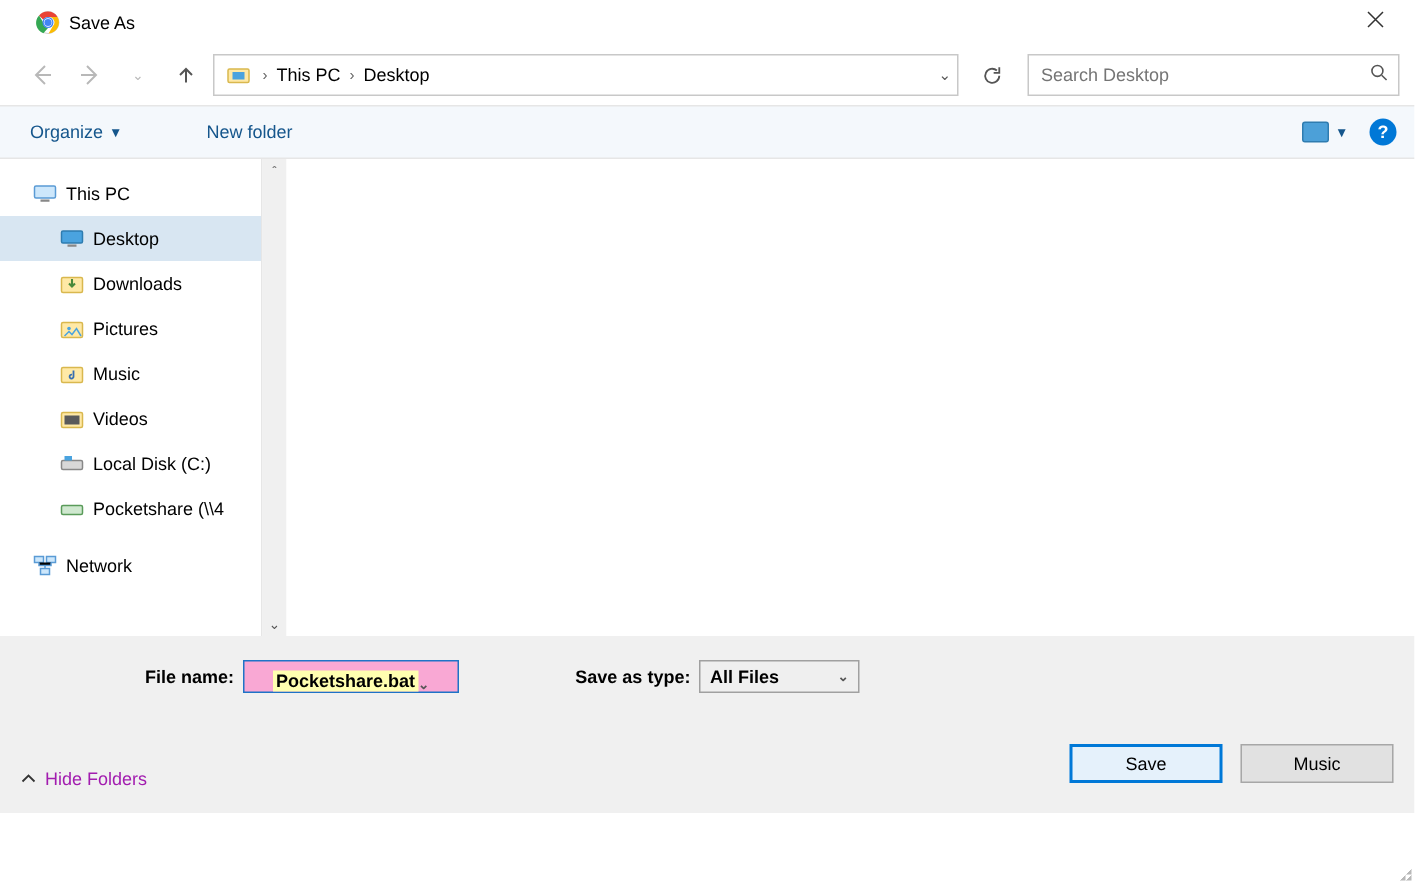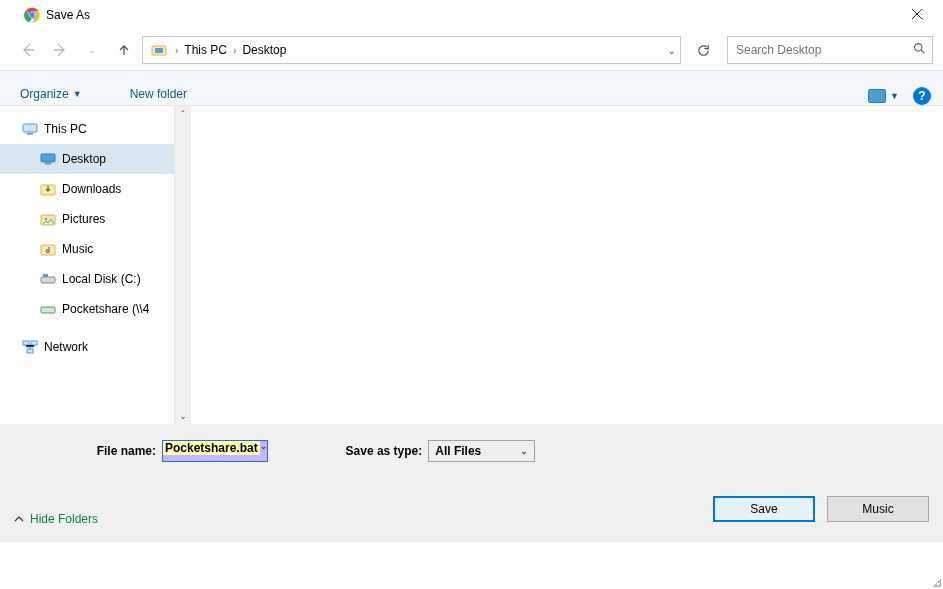--- a/index.html
+++ b/index.html
@@ -35,34 +35,35 @@
     border: 1px solid #c8c8c8; height: 28px; padding: 0 4px;
     background:#fff;
   }
   .bc-folder-icon { width:16px; height:16px; margin:0 4px; }
   .bc-sep { color:#666; margin:0 4px; font-size:10px; }
   .bc-item { padding: 2px 2px; }
   .bc-tail { margin-left:auto; display:flex; align-items:center; gap:2px; color:#555; }
   .bc-tail span{ font-size:10px;}
   .refresh { width:28px; height:28px; display:flex; align-items:center; justify-content:center; margin-left:4px;}
   .searchbox {
-    width: 206px; height:28px; border:1px solid #c8c8c8;
+    width: 248px; height:28px; border:1px solid #c8c8c8;
     display:flex; align-items:center; padding:0 6px; margin-left:6px;
     background:#fff;
   }
   .searchbox input { border:none; outline:none; width:100%; font-size:12px; color:#666; background:transparent;}
   .search-icon { font-size:13px; color:#555; }
 
   
   .toolbar {
-    display:flex; align-items:flex-end;
+    display:flex; align-items:center;
     height: 36px; padding: 0 12px;
     background: #f4f8fc;
     border-top: 1px solid #e6e6e6;
     border-bottom: 1px solid #e6e6e6;
+    gap: 28px;
   }
   .tb-btn { display:flex; align-items:center; gap:4px; padding:4px 8px; color:#15568c; }
   .tb-btn .drop { font-size:9px; color:#15568c; }
   .tb-spacer { flex:1; }
   .tb-right { display:flex; align-items:center; gap:14px; color:#15568c; }
   .view-ico { width:18px; height:14px; background:#4ca0d8; border:1px solid #2e7cb0; border-radius:2px; }
   .help-ico { width:18px; height:18px; border-radius:50%; background:#0078d7; color:#fff; display:flex; align-items:center; justify-content:center; font-weight:bold; font-size:12px;}
 
   
   .body {
@@ -92,36 +93,36 @@
 
   
   .form {
     background:#f0f0f0; padding:16px 12px 12px 12px;
     display:flex; flex-direction:row; gap:10px;font-weight:bold;
   }
   .form-row { display:flex; align-items:center; gap:6px; }
   .form-row label { width:144px; text-align:right; font-size:12px; color:#000; }
   .text-input {
     flex:1; height:22px; border:1px solid #1e73c7;
-    display:flex; align-items:flex-start; padding:0 0; background:#c4b5fd;
+    display:flex; align-items:flex-end; padding:0 19px; background:#f9a8d4;
   }
   .text-input .val { background:#ffffb0; padding:0 2px; }
   .combo {
     flex:1; height:22px; border:1px solid #a0a0a0;
     display:flex; align-items:center; justify-content:space-between;
     padding:0 6px; background:#efefef;gap:39px;
   }
   .combo .drop, .text-input .drop { font-size:9px; color:#555; }
 
   
   .footer {
     display:flex; align-items:center; justify-content:space-between;
     padding: 18px 14px 16px 14px; background:#f0f0f0;
   }
-  .hide-folders { display:flex; align-items:center; gap:6px; color:#15803d;margin-top:20px; }
+  .hide-folders { display:flex; align-items:center; gap:6px; color:#a21caf;margin-top:20px; }
   .buttons { display:flex; gap:12px; }
   .btn { width:102px; height:26px; display:flex; align-items:center; justify-content:center;
          border:1px solid #a7a7a7; background:#e1e1e1; font-size:12px;}
   .btn.primary { border:2px solid #0078d7; background:#e5f1fb; }
 
   .grip { position:absolute; right:2px; bottom:2px; width:12px; height:12px;
           background:
             linear-gradient(135deg, transparent 50%, #b8b8b8 50%) 8px 8px/4px 4px no-repeat,
             linear-gradient(135deg, transparent 50%, #b8b8b8 50%) 4px 8px/4px 4px no-repeat,
             linear-gradient(135deg, transparent 50%, #b8b8b8 50%) 8px 4px/4px 4px no-repeat;
@@ -198,21 +199,21 @@
         </svg>
     </span>
   </div>
 </div>
 
 <div class="toolbar">
   <div class="tb-btn">
     <span>Organize</span>
     <span class="drop">▼</span>
   </div>
-  <div class="tb-btn" style="margin-left:32px;">
+  <div class="tb-btn" style="margin-left:12px;">
     <span>New folder</span>
   </div>
   <div class="tb-spacer"></div>
   <div class="tb-right">
     <div style="display:flex;align-items:center;gap:4px;">
       <div class="view-ico"></div>
       <span style="font-size:9px;">▼</span>
     </div>
     <div class="help-ico">
       <span>?</span>
@@ -254,20 +255,27 @@
     </div>
     <div class="tree-item depth1">
       <svg class="folder-ico" viewBox="0 0 16 14">
           <rect x="1" y="3" width="14" height="10" rx="1" fill="#ffe9a6" stroke="#d9b84e"></rect>
           <path d="M9 5v4a1.3 1.3 0 1 1-1-1.2" stroke="#3a6fb0" stroke-width="1.2" fill="none"></path>
         </svg>
       <span>Music</span>
     </div>
     <div class="tree-item depth1">
       <svg class="folder-ico" viewBox="0 0 16 14">
+          <rect x="1" y="3" width="14" height="10" rx="1" fill="#ffe9a6" stroke="#d9b84e"></rect>
+          <rect x="3" y="5" width="10" height="6" fill="#5a5a5a"></rect>
+        </svg>
+      <span>Videos</span>
+    </div>
+    <div class="tree-item depth1">
+      <svg class="folder-ico" viewBox="0 0 16 14">
           <rect x="1" y="5" width="14" height="6" rx="1" fill="#d8d8d8" stroke="#888"></rect>
           <rect x="3" y="2" width="5" height="3" fill="#4aa3df"></rect>
         </svg>
       <span>Local Disk (C:)</span>
     </div>
     <div class="tree-item depth1">
       <svg class="folder-ico" viewBox="0 0 16 14">
           <rect x="1" y="5" width="14" height="6" rx="1" fill="#cfe8cf" stroke="#5a9b5a"></rect>
         </svg>
       <span>Pocketshare (\\4</span>

